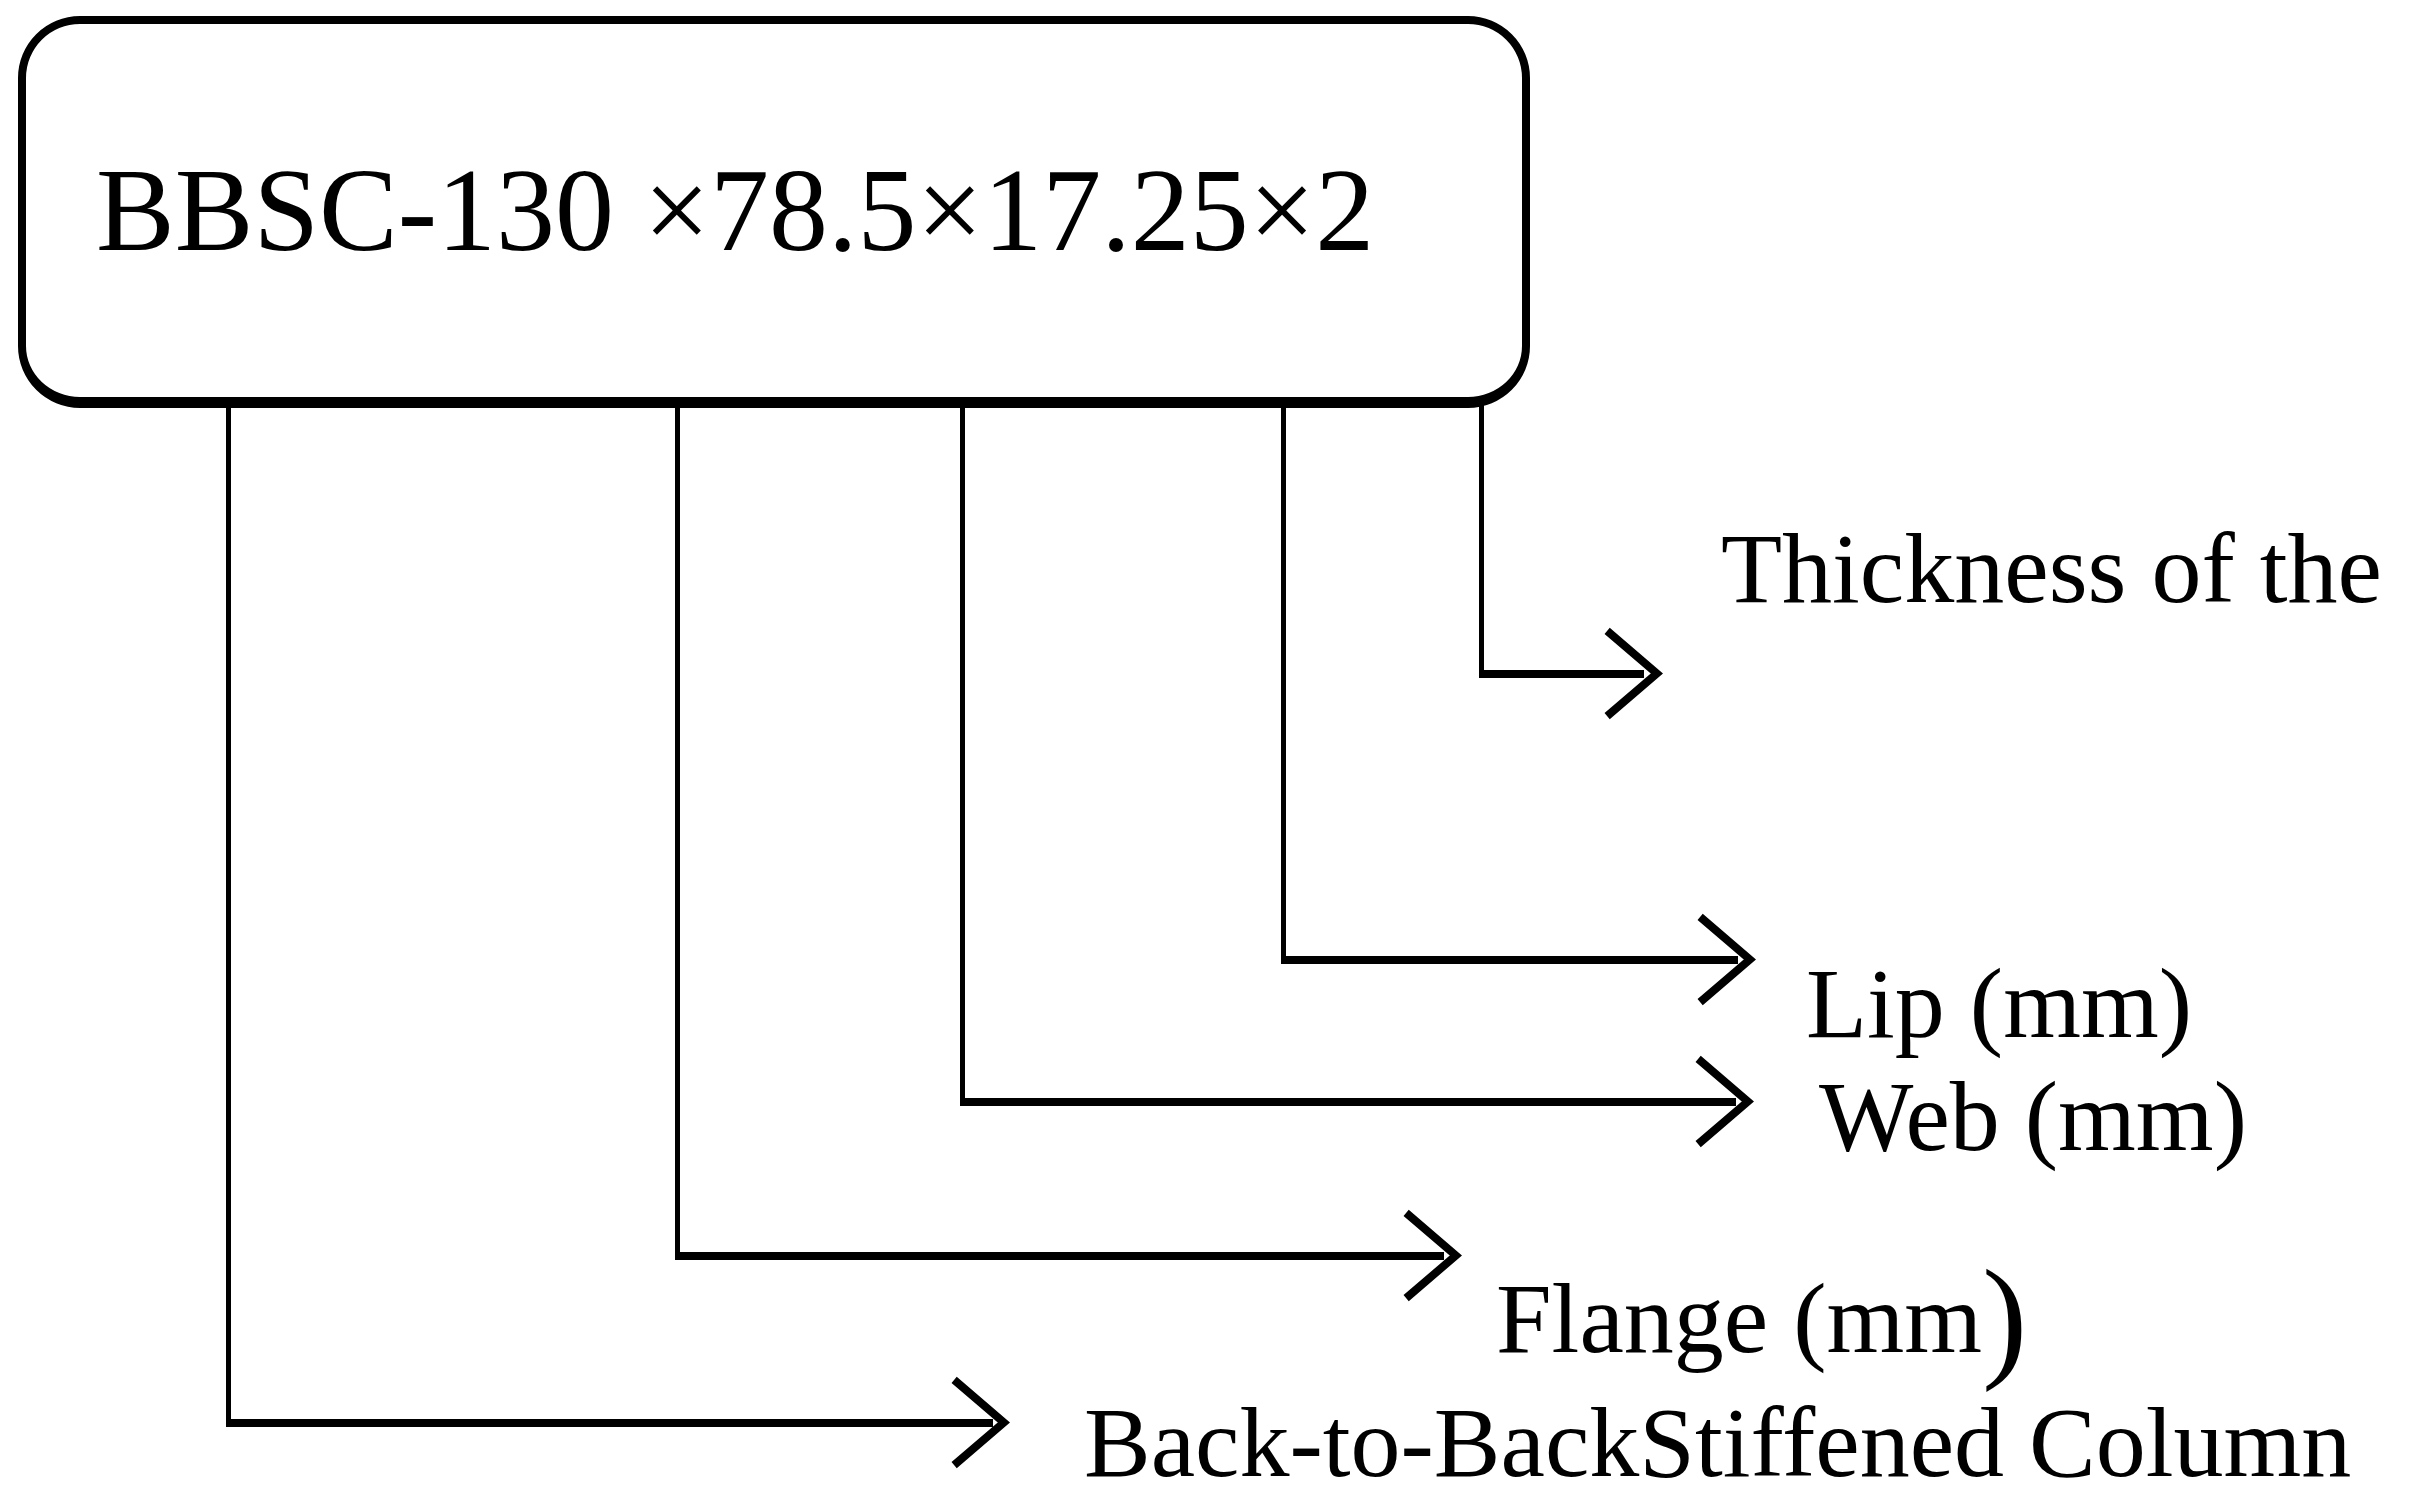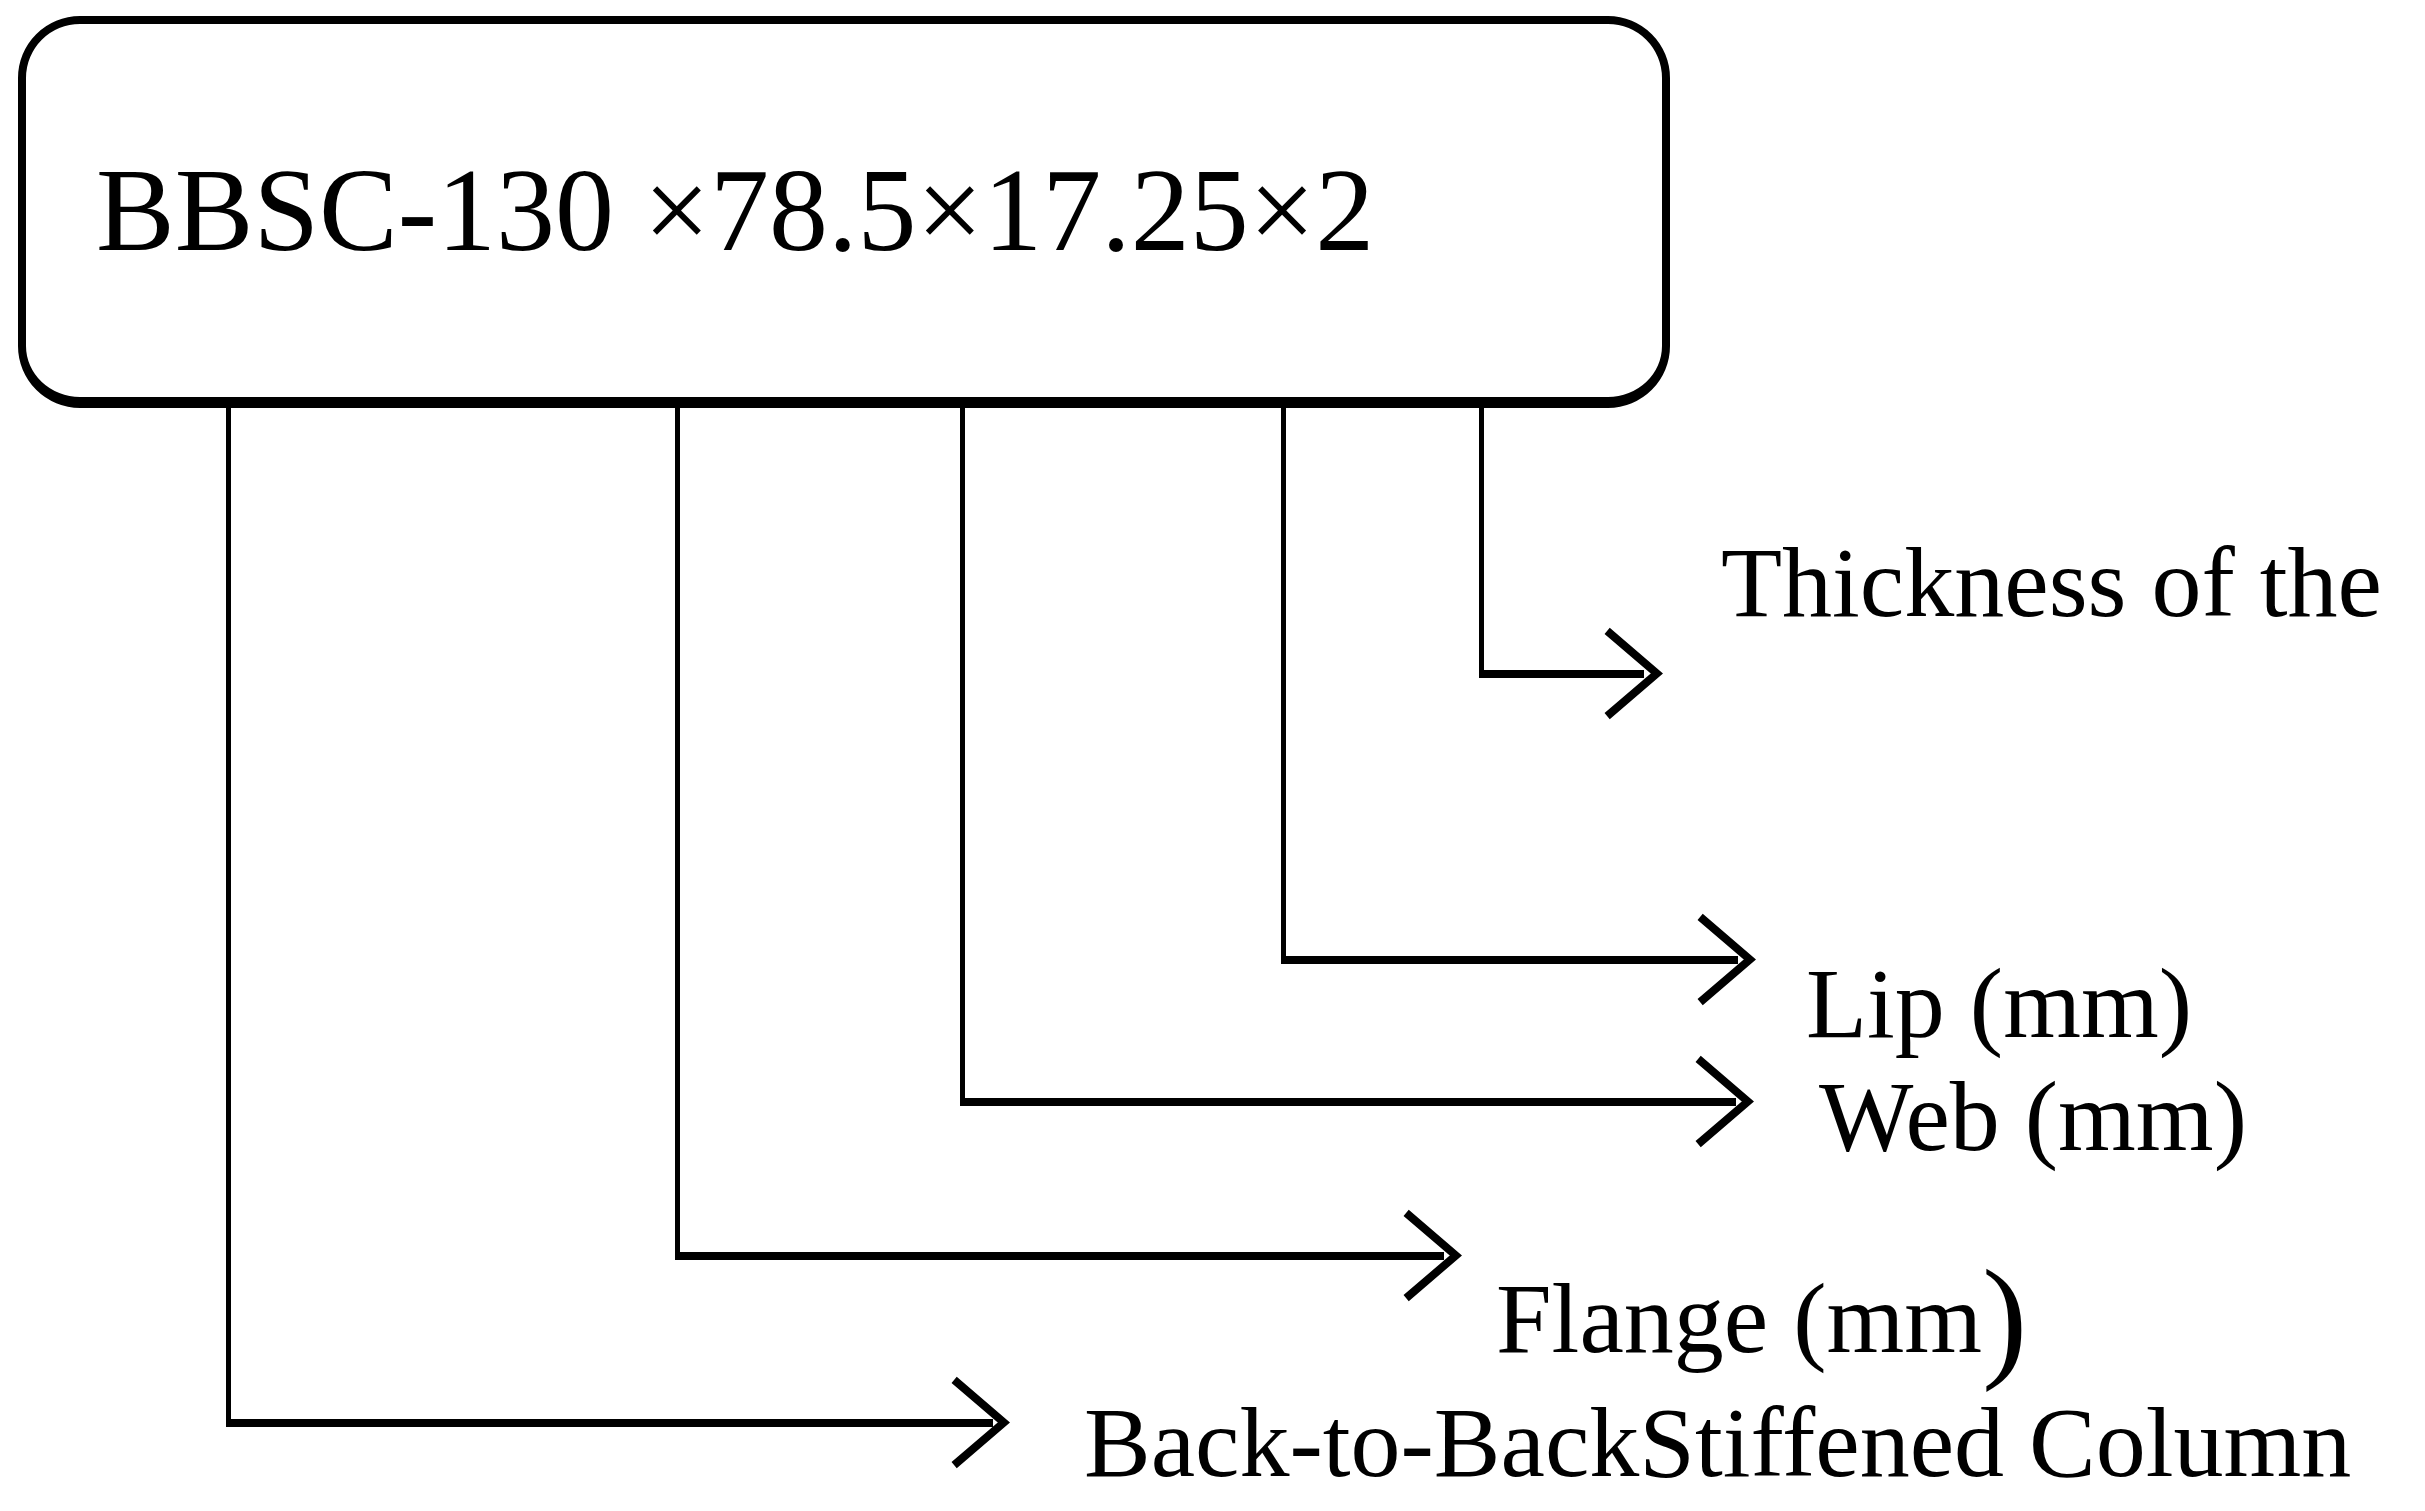--- a/index.html
+++ b/index.html
@@ -14,21 +14,21 @@
     background: #ffffff;
     overflow: hidden;
     font-family: "Liberation Serif", "DejaVu Serif", serif;
     color: #000000;
   }
   
   #nomenclature-box {
     position: absolute;
     left: 18px;
     top: 16px;
-    width: 1652px;
+    width: 1512px;
     height: 392px;
     box-sizing: border-box;
     border: 8px solid #000000;
     border-bottom-width: 11.6px;
     border-radius: 62px;
     background: #ffffff;
     display: flex;
     align-items: center;
   }
   #nomenclature-title {
@@ -99,21 +99,21 @@
   <svg class="arrowhead" style="left:1689px; top:1050px;" viewBox="0 0 76 116">
     <polyline points="10,10 66,58 10,106" fill="none" stroke="#000000" stroke-width="9"></polyline>
   </svg>
   <svg class="arrowhead" style="left:1397px; top:1204px;" viewBox="0 0 76 116">
     <polyline points="10,10 66,58 10,106" fill="none" stroke="#000000" stroke-width="9"></polyline>
   </svg>
   <svg class="arrowhead" style="left:945px; top:1371px;" viewBox="0 0 76 116">
     <polyline points="10,10 66,58 10,106" fill="none" stroke="#000000" stroke-width="9"></polyline>
   </svg>
 
-  <div class="callout-label" style="left:1721px; top:523px;text-align:right;">Thickness of the</div>
+  <div class="callout-label" style="left:1721px; top:509px;text-align:right;">Thickness of the</div>
   <div class="callout-label" style="left:1806px; top:944px;">Lip (mm)</div>
   <div class="callout-label" style="left:1819px; top:1057px;">Web (mm)</div>
   <div class="callout-label" style="left:1496px; top:1259px;">
     <span>Flange (mm</span><span class="big-paren">)</span>
   </div>
   <div class="callout-label" style="left:1084px; top:1383px;">Back-to-BackStiffened Column</div>
 
 </div>
 
 

